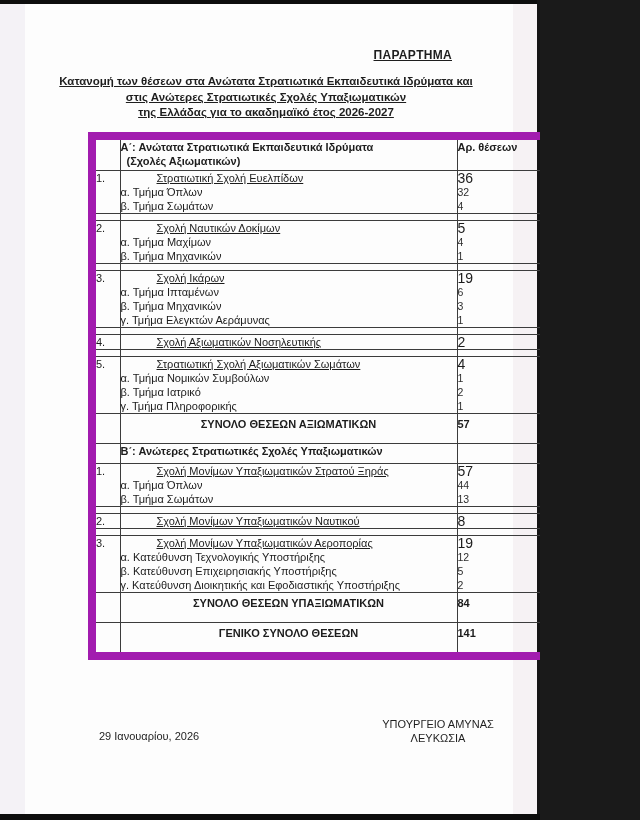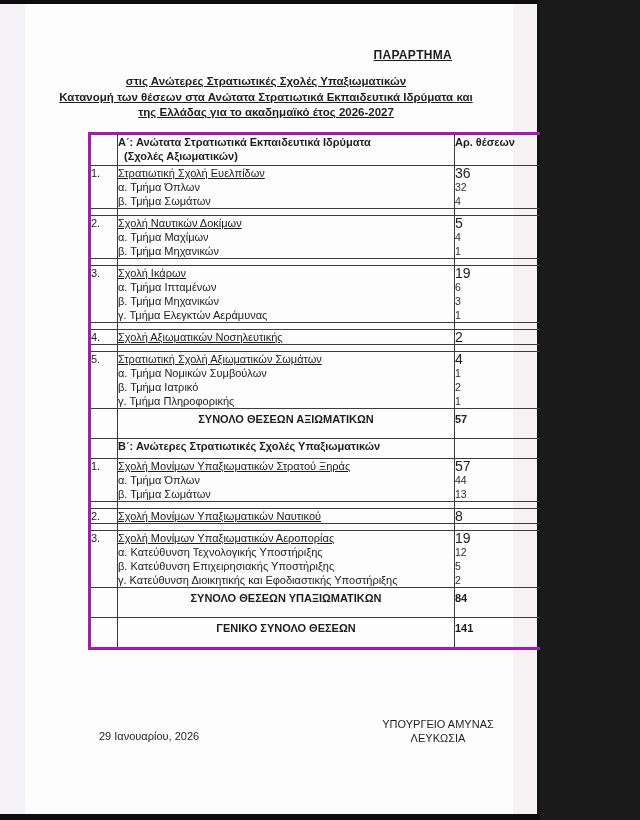--- a/index.html
+++ b/index.html
@@ -11,29 +11,29 @@
   .margin-right{position:absolute;top:4px;bottom:6px;right:3px;width:24px;background:#f6f2f4;}
   .edge-right{position:absolute;top:0;bottom:0;right:0;width:3px;background:#141414;}
 
   .corner-label{position:absolute;top:48px;right:88px;font-size:12px;font-weight:bold;
                 text-decoration:underline;letter-spacing:.3px;}
   .heading{position:absolute;top:74px;left:40px;right:48px;text-align:center;
            font-weight:bold;font-size:11.5px;line-height:15.5px;}
   .heading div{text-decoration:underline;}
 
   table.alloc{position:absolute;left:88px;top:132px;width:461px;border-collapse:collapse;
-              border:3px solid #a21caf;font-size:11px;color:#1c1c1c;table-layout:fixed;}
+              border:8px solid #a21caf;font-size:11px;color:#1c1c1c;table-layout:fixed;}
   table.alloc td{border:1px solid #3c3c3c;vertical-align:top;padding:0;line-height:14px;}
   .c-num{padding:2px 0 0 7px;}
   .c-name{padding:2px 4px 6px 4px;}
   .c-val{text-align:left;padding:2px 2px 0 2px;}
   .row-head td{font-weight:bold;}
   .row-head .c-name{padding-bottom:2px;}
   .indent{padding-left:6px;}
-  .school{text-decoration:underline;}
+  .school{text-decoration:underline;margin-left:36px;}
   .mainval{font-weight:normal;font-size:14px;}
   .subval{font-size:10.5px;color:#2e2e2e;}
   .row-subheader td{font-weight:bold;height:19px;border-bottom:2px solid #333;}
   .row-total td{font-weight:bold;height:26px;border-top:2px solid #333;}
   .row-total .c-name{padding-top:3px;text-align:center;}
   .row-total .c-val{padding-top:3px;}
   .row-spacer td{height:6px;padding:0;}
 
   .footer-org{position:absolute;left:368px;top:700px;width:140px;text-align:center;
               font-size:11px;line-height:14px;margin-top:17px;}
@@ -44,22 +44,22 @@
 
 <div class="stage">
   <div class="edge-top"></div>
   <div class="margin-left"></div>
   <div class="margin-right"></div>
   <div class="edge-right"></div>
 
   <div class="corner-label">ΠΑΡΑΡΤΗΜΑ</div>
 
   <div class="heading">
+    <div>Κατανομή των θέσεων στα Ανώτατα Στρατιωτικά Εκπαιδευτικά Ιδρύματα και</div>
     <div>στις Ανώτερες Στρατιωτικές Σχολές Υπαξιωματικών</div>
-    <div>Κατανομή των θέσεων στα Ανώτατα Στρατιωτικά Εκπαιδευτικά Ιδρύματα και</div>
     <div>της Ελλάδας για το ακαδημαϊκό έτος 2026-2027</div>
   </div>
 
   <table class="alloc">
     <colgroup>
       <col style="width:28px">
         <col style="width:337px">
         <col style="width:96px">
     </colgroup>
     <thead>

